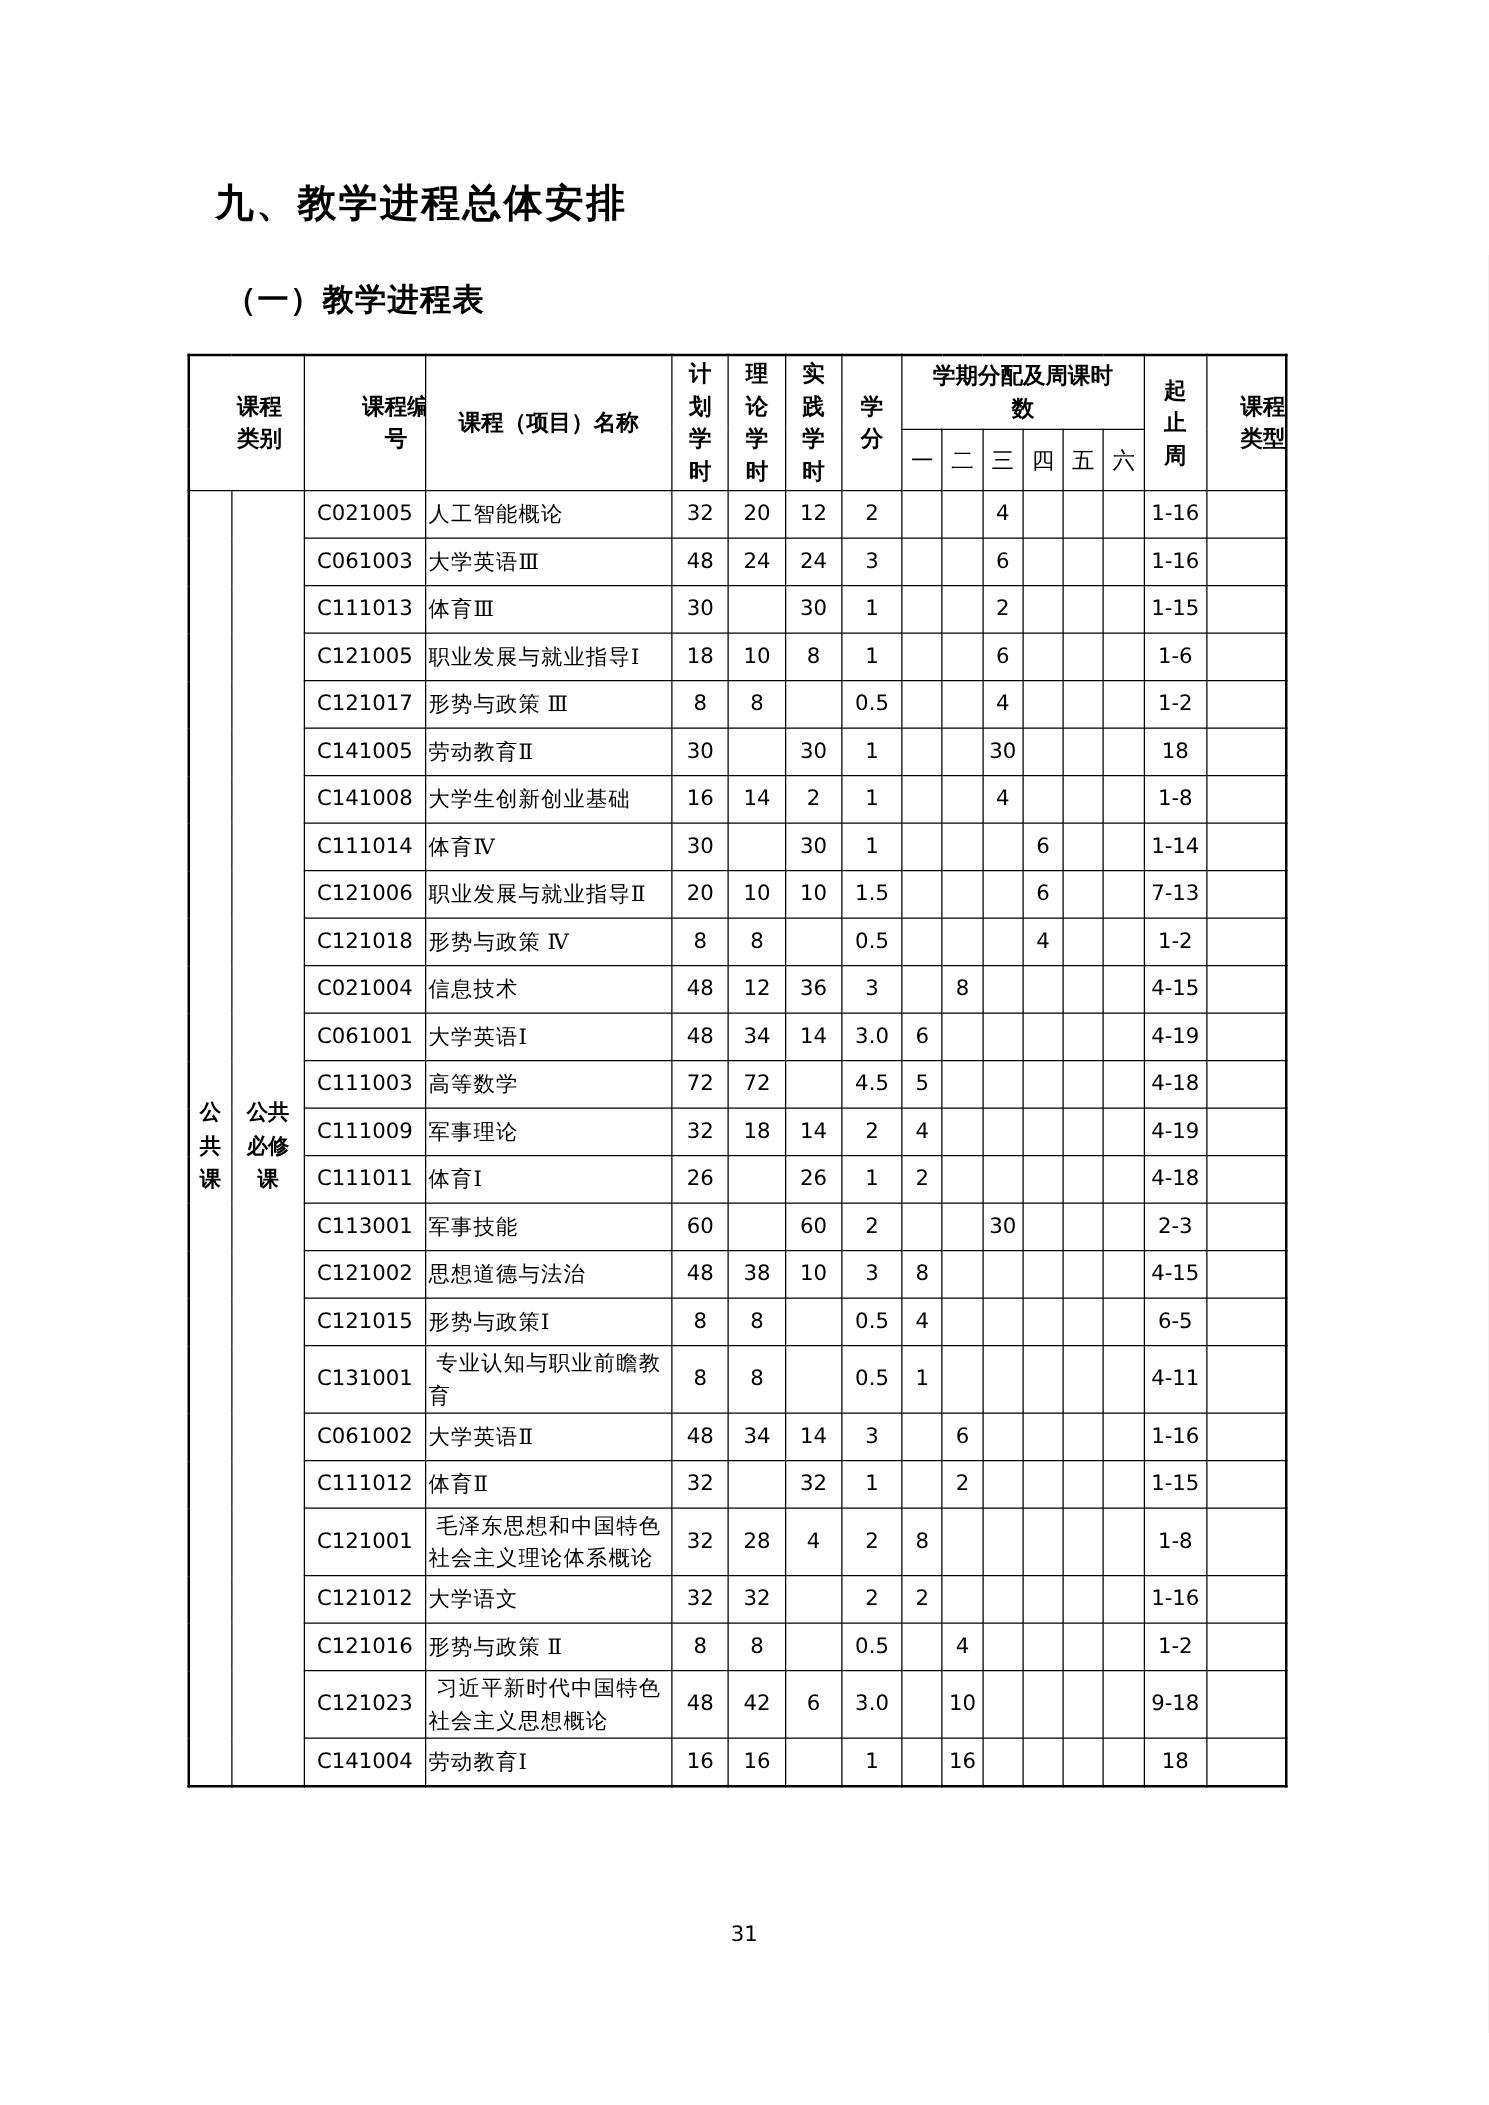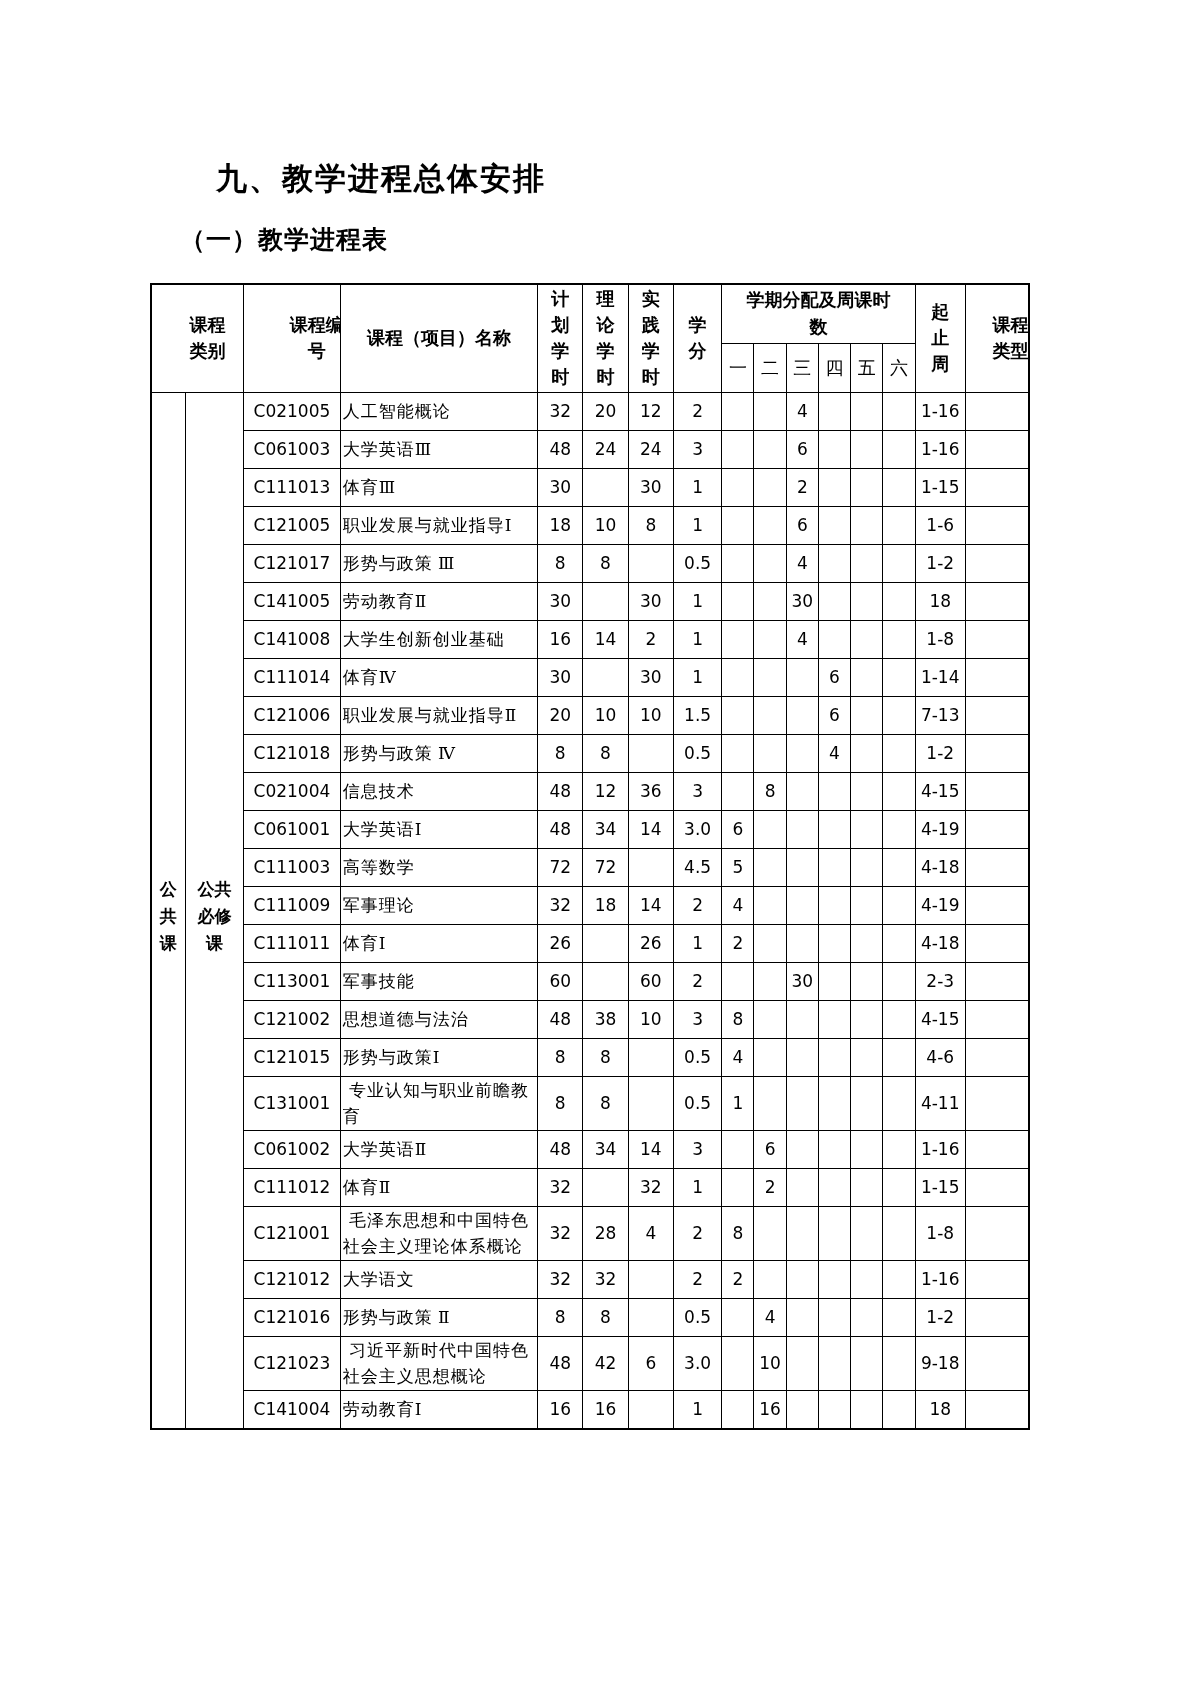--- a/index.html
+++ b/index.html
@@ -6,24 +6,23 @@
   .page{
     position:relative;
     width:1191px;height:1684px;
     background:#ffffff;
     margin:0 auto;
     font-family:"Liberation Serif","DejaVu Serif",serif;
     color:#000;
     overflow:hidden;
   }
   .doc-title{
-    position:absolute;left:172px;top:158px;
+    position:absolute;left:172px;top:142px;
     font-size:31px;font-weight:bold;letter-spacing:2px;
     font-family:"Liberation Sans","DejaVu Sans",sans-serif;
-    margin-left:44px;
   }
   .doc-subtitle{
     position:absolute;left:180px;top:223px;
     font-size:25px;font-weight:bold;letter-spacing:1px;
     font-family:"Liberation Sans","DejaVu Sans",sans-serif;
   }
   table.schedule{
     position:absolute;left:150px;top:283px;
     border-collapse:collapse;
     table-layout:fixed;
@@ -421,21 +420,21 @@
           <td class="c-num">8</td>
           <td class="c-num">8</td>
           <td class="c-num"></td>
           <td class="c-num">0.5</td>
           <td class="c-num">4</td>
           <td class="c-num"></td>
           <td class="c-num"></td>
           <td class="c-num"></td>
           <td class="c-num"></td>
           <td class="c-num"></td>
-          <td class="c-weeks">4-6</td>
+          <td class="c-weeks">6-5</td>
           <td class="c-type"></td>
         </tr>
         <tr>
           <td class="c-code">C131001</td>
           <td class="c-name">专业认知与职业前瞻教育</td>
           <td class="c-num">8</td>
           <td class="c-num">8</td>
           <td class="c-num"></td>
           <td class="c-num">0.5</td>
           <td class="c-num">1</td>
@@ -555,14 +554,15 @@
           <td class="c-num"></td>
           <td class="c-num"></td>
           <td class="c-num"></td>
           <td class="c-num"></td>
           <td class="c-weeks">18</td>
           <td class="c-type"></td>
         </tr>
       </tbody>
   </table>
 
+  <div class="page-number">31</div>
 
 </div>
 
 </body></html>

